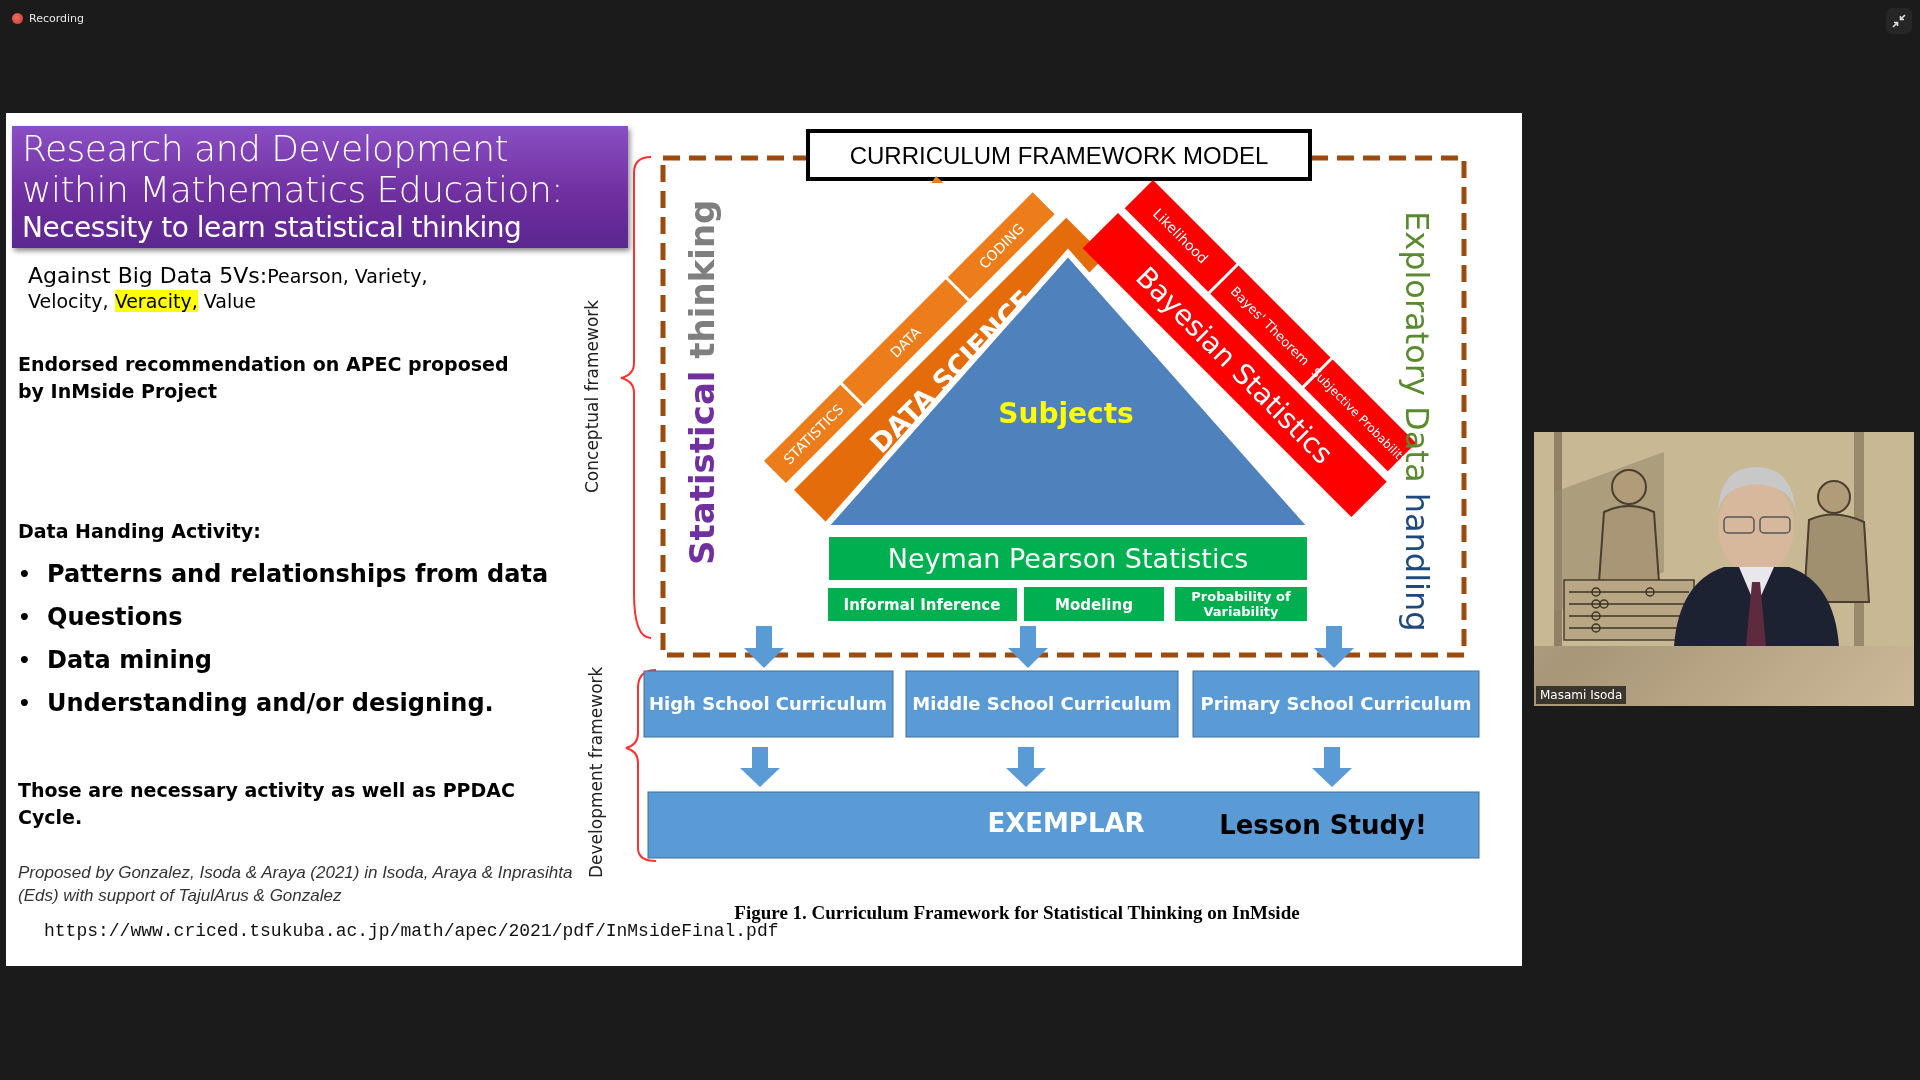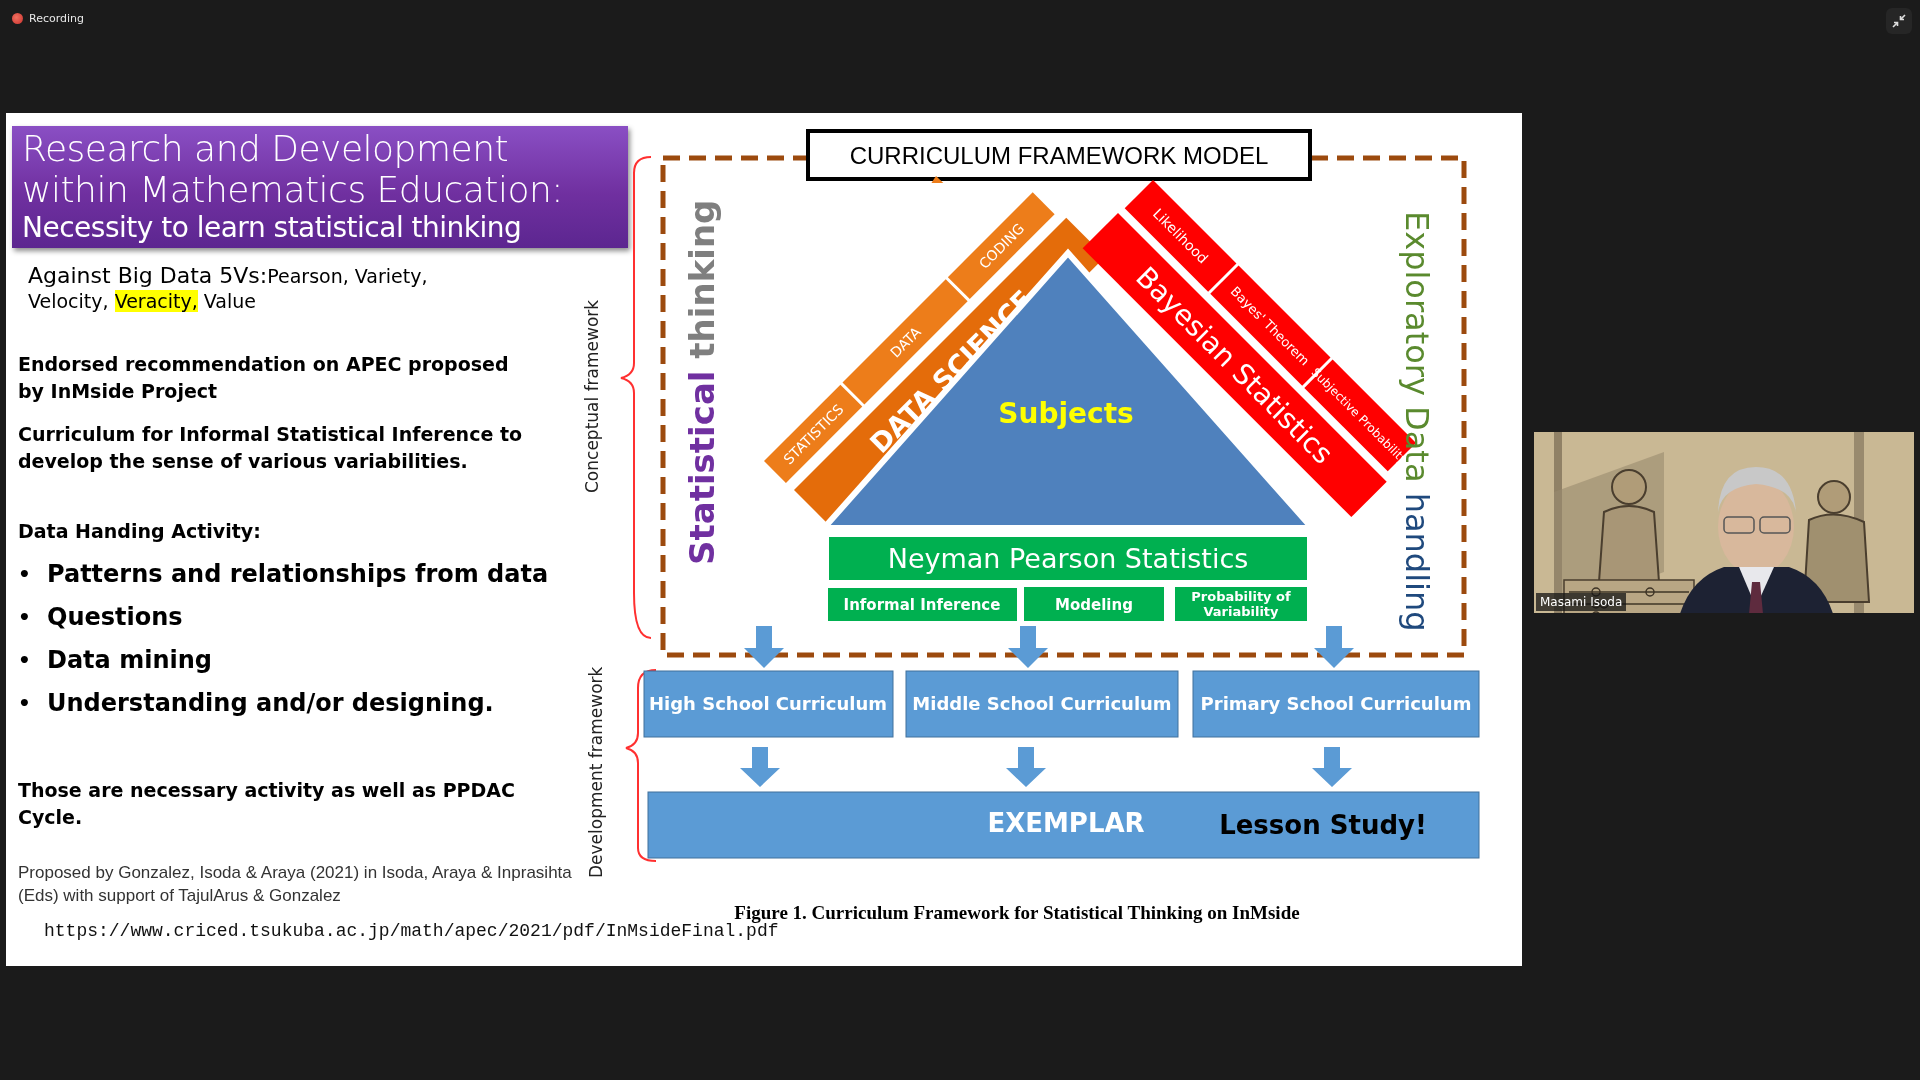--- a/index.html
+++ b/index.html
@@ -15,21 +15,21 @@
   .vs { top:150px; left:22px; font-size:22px; line-height:25px; }
   .vs .small { font-size:19px; }
   .hl { background:#ffff00; }
   .bold-para { font-weight:bold; font-size:19px; line-height:27px; }
   .bullets { list-style:none; padding:0; margin:0; }
   .bullets li { font-weight:bold; font-size:24px; line-height:28px; margin-bottom:15px; position:relative; padding-left:29px; }
   .bullets li::before { content:"•"; position:absolute; left:0; top:0; font-size:20px; }
   .cite { font-size:17px; line-height:23px; color:#333; font-family:"Liberation Sans", sans-serif; }
   .url { font-size:18px; color:#111; font-family:Liberation Mono, monospace; }
   .diagram { position:absolute; left:0; top:0; width:1516px; height:853px; }
-  .video { position:absolute; left:1534px; top:432px; width:380px; height:181px; background:linear-gradient(135deg,#c7b593,#a89678 40%,#cbb998); overflow:hidden; }
+  .video { position:absolute; left:1534px; top:432px; width:380px; height:274px; background:linear-gradient(135deg,#c7b593,#a89678 40%,#cbb998); overflow:hidden; }
   .video .name { position:absolute; left:2px; bottom:2px; background:rgba(20,20,20,0.75); color:#fff; font-size:12px; padding:2px 4px; font-family:"DejaVu Sans", sans-serif; }
 </style>
 </head>
 <body>
 
 <div class="topbar-rec">
   <span class="rec-dot"></span>
   <span>Recording</span>
 </div>
 <div class="exit-btn">
@@ -45,32 +45,31 @@
     <div class="l2">within Mathematics Education:</div>
     <div class="l3">Necessity to learn statistical thinking</div>
   </div>
 
   <div class="left-text vs">
     <div><span>Against Big Data 5Vs:</span><span class="small">Pearson, Variety,</span></div>
     <div class="small"><span>Velocity, </span><span class="hl">Veracity,</span><span> Value</span></div>
   </div>
 
   <div class="left-text bold-para" style="top:238px; width:500px;">Endorsed recommendation on APEC proposed by InMside Project</div>
-  <div class="left-text bold-para" style="top:308px; width:525px;">Curriculum for Informal Statistical Inference to develop the sense of various variabilities.</div>
   <div class="left-text bold-para" style="top:405px;">Data Handing Activity:</div>
 
   <ul class="left-text bullets" style="top:447px; width:540px;">
     <li>Patterns and relationships from data</li>
     <li>Questions</li>
     <li>Data mining</li>
     <li>Understanding and/or designing.</li>
   </ul>
 
   <div class="left-text bold-para" style="top:664px; width:520px;">Those are necessary activity as well as PPDAC Cycle.</div>
-  <div class="left-text cite" style="top:748px; width:560px;">Proposed by Gonzalez, Isoda &amp; Araya (2021) in Isoda, Araya &amp; Inprasihta (Eds) with support of TajulArus &amp; Gonzalez</div>
+  <div class="left-text cite" style="top:748px; width:560px;font-style:italic;">Proposed by Gonzalez, Isoda &amp; Araya (2021) in Isoda, Araya &amp; Inprasihta (Eds) with support of TajulArus &amp; Gonzalez</div>
   <div class="left-text url" style="left:38px; top:808px;">https://www.criced.tsukuba.ac.jp/math/apec/2021/pdf/InMsideFinal.pdf</div>
 
   <svg class="diagram" viewBox="0 0 1516 853">
 
     <path d="M657 45 H800 M1305 45 H1458 V542 H657 V45" fill="none" stroke="#9c4a0e" stroke-width="5" stroke-dasharray="17 9"></path>
 
     <rect x="802" y="18" width="502" height="48" fill="#fff" stroke="#000" stroke-width="4"></rect>
     <text x="1053" y="51" text-anchor="middle" font-size="24" font-family="Liberation Sans, sans-serif" fill="#000">CURRICULUM FRAMEWORK MODEL</text>
 
     <g transform="translate(934,130) rotate(-45)">

